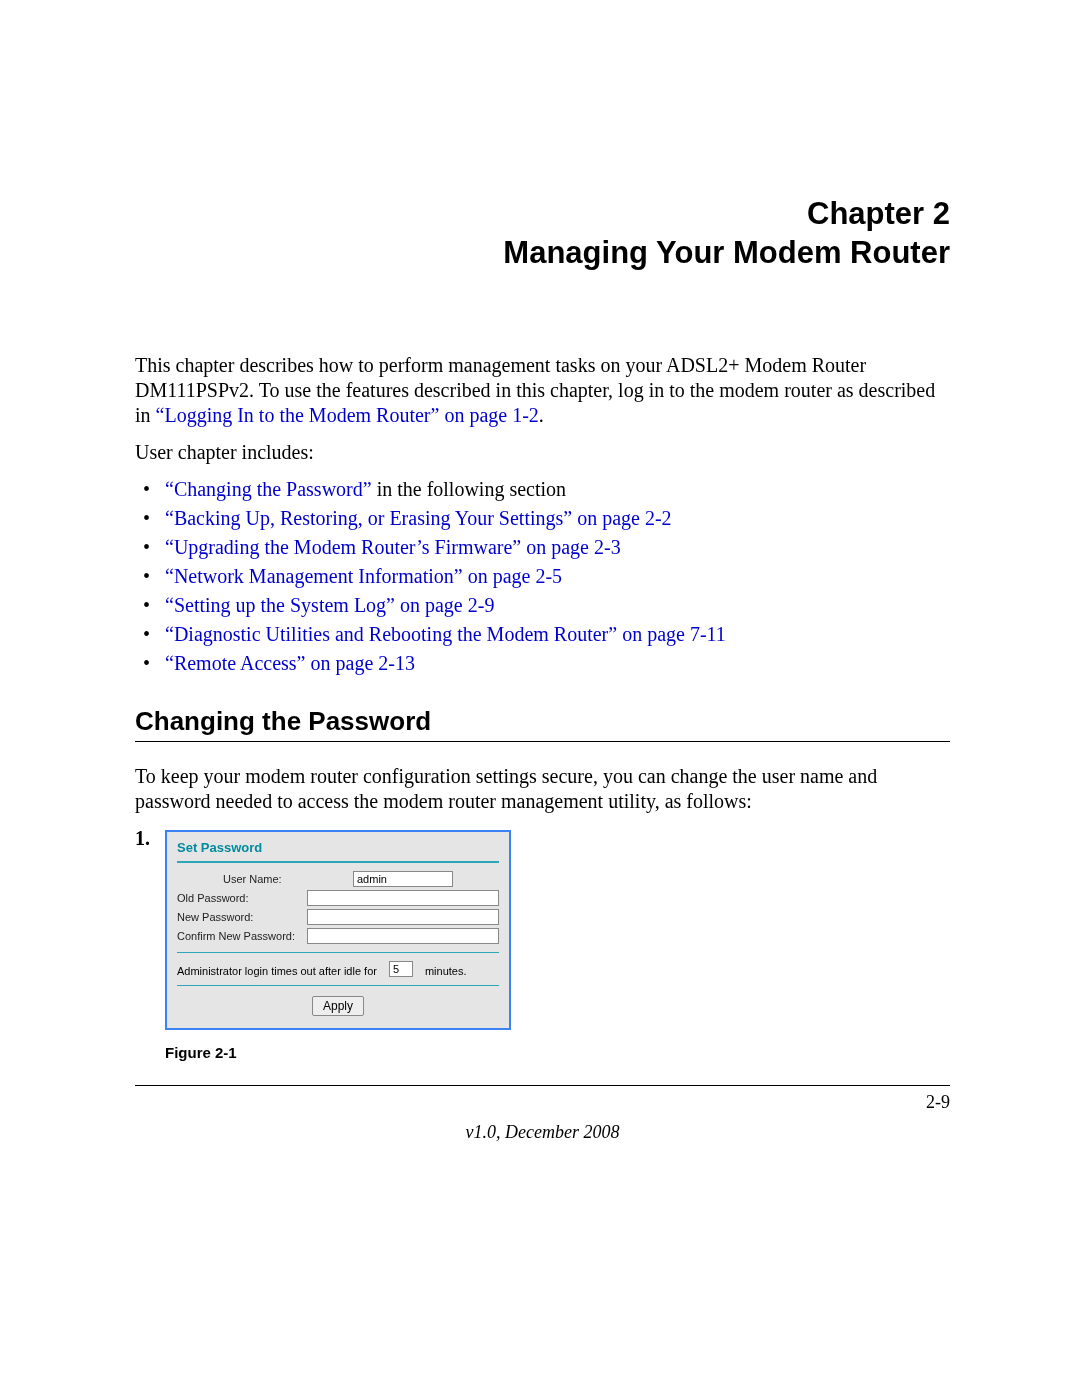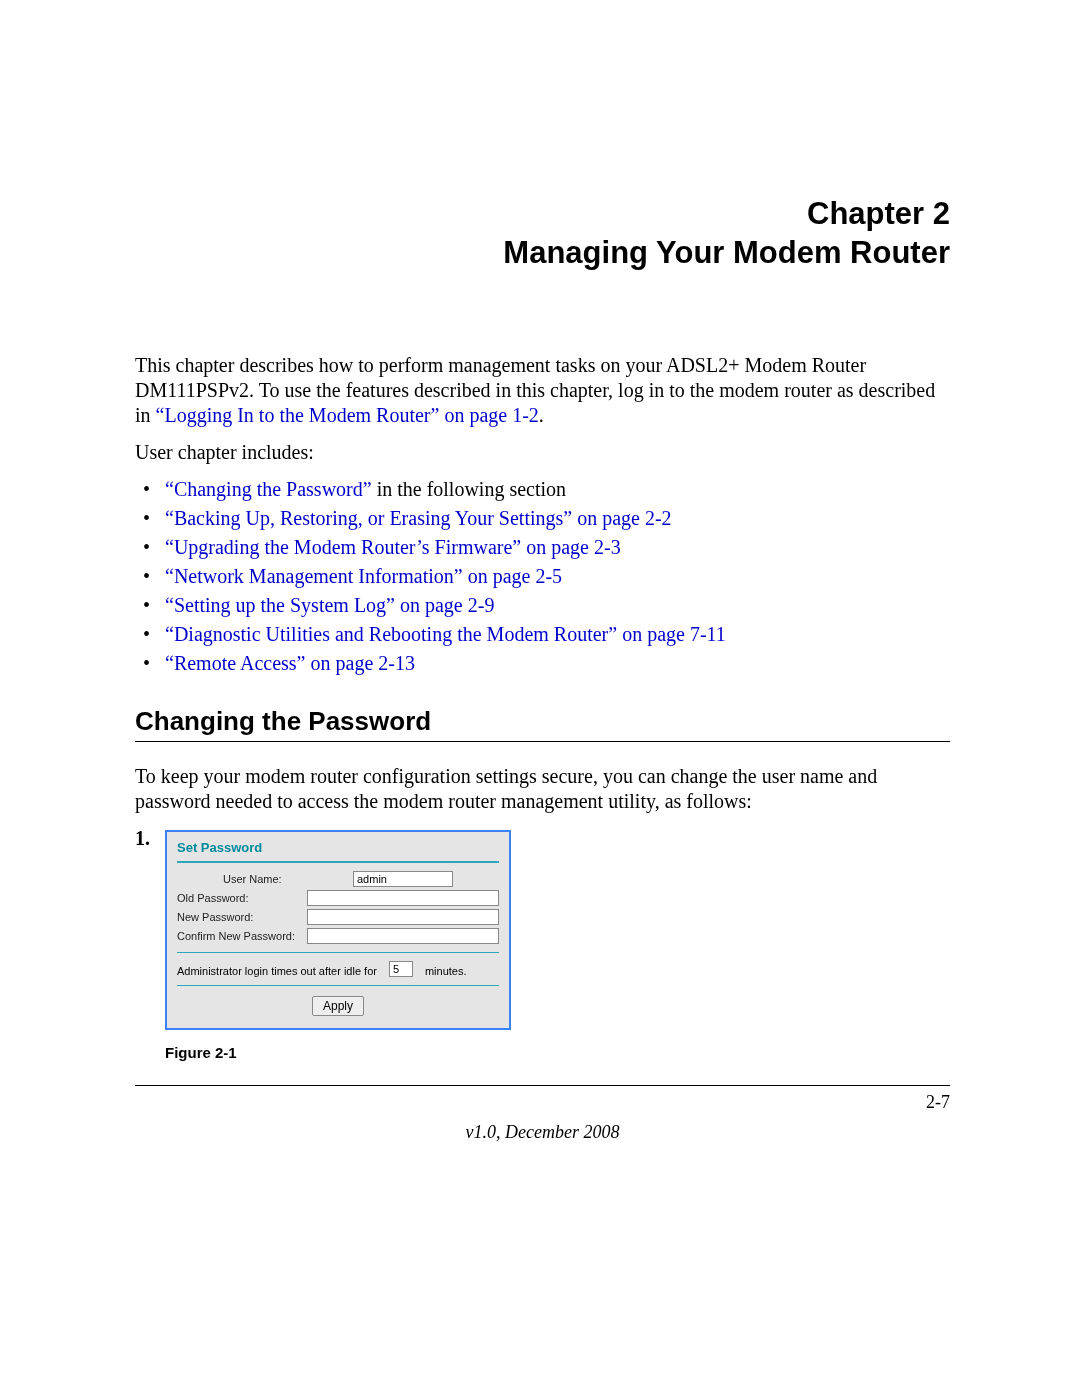--- a/index.html
+++ b/index.html
@@ -251,16 +251,16 @@
       <div class="apply-wrap">
         <button class="apply-btn">Apply</button>
       </div>
     </div>
   </div>
 
   <div class="figure-caption">Figure 2-1</div>
 
   <hr class="footer-rule">
   <div class="footer-row">
-    <span class="page-num">2-7</span>
+    <span class="page-num">2-9</span>
   </div>
   <div class="version">v1.0, December 2008</div>
 </div>
 
 </body></html>

